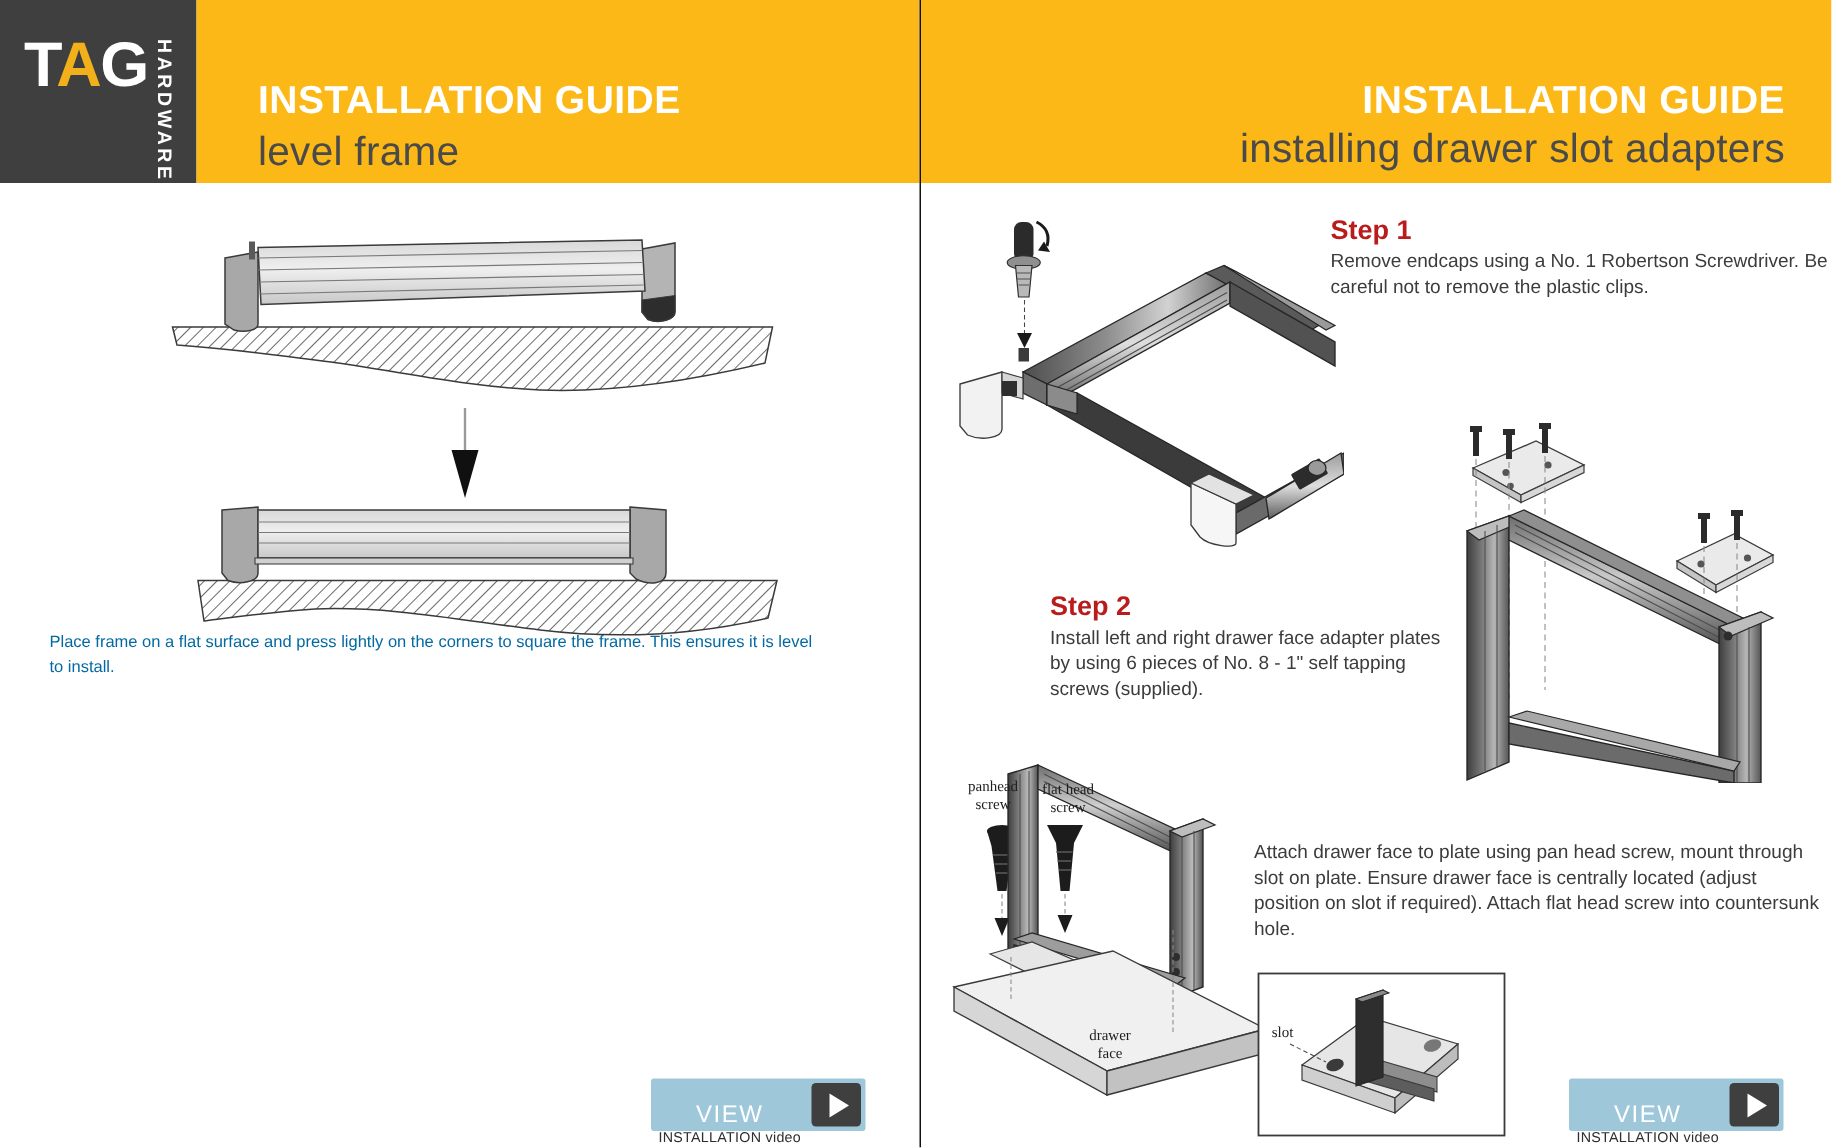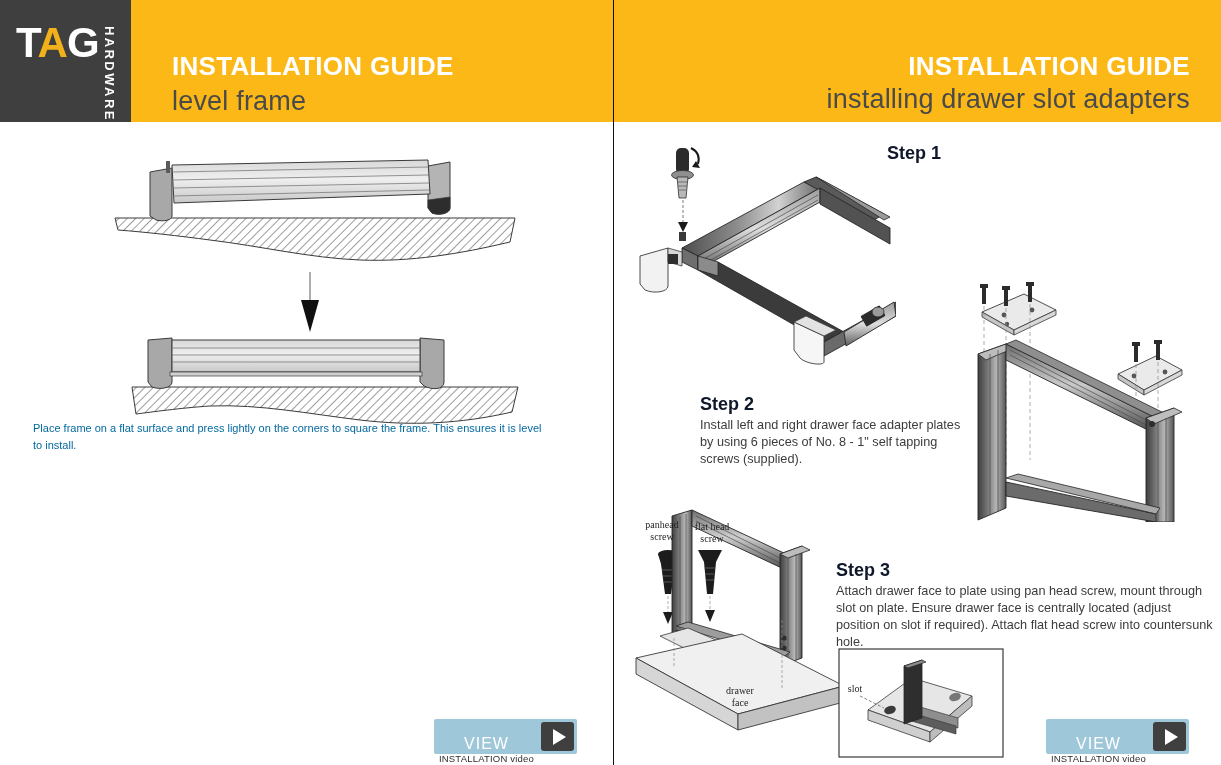--- a/index.html
+++ b/index.html
@@ -30,21 +30,21 @@
   .band.left .band-title{left:41px;top:53px;}
   .band.left .band-sub{left:41px;top:88px;}
   .band.right .band-title{right:31px;top:53px;}
   .band.right .band-sub{right:31px;top:86px;}
 
   
   .caption{position:absolute;left:33px;top:420px;width:520px;font-size:11px;
            line-height:1.55;color:#0369a1;}
 
   .step{position:absolute;}
-  .step h3{margin:0 0 2px 0;font-size:18px;font-weight:bold;color:#0f172a;letter-spacing:0;}
+  .step h3{margin:0 0 2px 0;font-size:18px;font-weight:bold;color:#b91c1c;letter-spacing:0;}
   .step p{margin:0;font-size:12.7px;line-height:1.35;color:#3c3c3c;}
   #step1{left:887px;top:143px;width:335px;}
   #step2{left:700px;top:394px;width:272px;text-align:left;}
   #step3{left:836px;top:560px;width:380px;}
 
   .micro{position:absolute;font-family:"Liberation Serif","DejaVu Serif",serif;
          font-size:10px;color:#1e1e1e;text-align:center;line-height:1.15;}
 
   
   .viewbtn{position:absolute;width:143px;height:35px;background:#9ec8da;
@@ -199,20 +199,21 @@
     </g>
 
     <g>
       <path d="M166,182 L196,196 L196,222 C196,226 178,224 172,218 L166,210 Z" fill="#f6f6f6" stroke="#3a3a3a" stroke-width=".9"></path>
       <path d="M166,182 L196,196 L208,190 L178,176 Z" fill="#e2e2e2" stroke="#3a3a3a" stroke-width=".8"></path>
     </g>
   </svg>
 
   <div class="step" id="step1">
     <h3>Step 1</h3>
+    <p>Remove endcaps using a No. 1 Robertson Screwdriver. Be careful not to remove the plastic clips.</p>
   </div>
 
   <svg class="art" style="left:960px;top:282px;" width="258" height="240" viewBox="0 0 258 240">
     <defs>
       <linearGradient id="vrail" x1="0" y1="0" x2="1" y2="0">
         <stop offset="0%" stop-color="#3e3e3e"></stop>
           <stop offset="35%" stop-color="#787878"></stop>
         <stop offset="65%" stop-color="#b6b6b6"></stop>
           <stop offset="100%" stop-color="#555"></stop>
       </linearGradient>
@@ -375,21 +376,20 @@
   <div class="micro" style="left:684px;top:521px;width:56px;">
     <span>flat head</span><br>
     <span>screw</span>
   </div>
   <div class="micro" style="left:715px;top:685px;width:50px;">
     <span>drawer</span><br>
     <span>face</span>
   </div>
 
   <div class="step" id="step3">
-    <h3>Step 3</h3>
     <p>Attach drawer face to plate using pan head screw, mount through slot on plate. Ensure drawer face is centrally located (adjust position on slot if required). Attach flat head screw into countersunk hole.</p>
   </div>
 
   <svg class="art" style="left:838px;top:648px;" width="166" height="110" viewBox="0 0 166 110">
     <rect x="1" y="1" width="164" height="108" fill="#ffffff" stroke="#3a3a3a" stroke-width="1.2"></rect>
 
     <path d="M30,62 L74,30 L134,48 L92,84 Z" fill="#e6e6e6" stroke="#3a3a3a" stroke-width=".8"></path>
     <path d="M30,62 L92,84 L92,94 L30,72 Z" fill="#cfcfcf" stroke="#3a3a3a" stroke-width=".8"></path>
     <path d="M92,84 L134,48 L134,58 L92,94 Z" fill="#bdbdbd" stroke="#3a3a3a" stroke-width=".8"></path>
 

